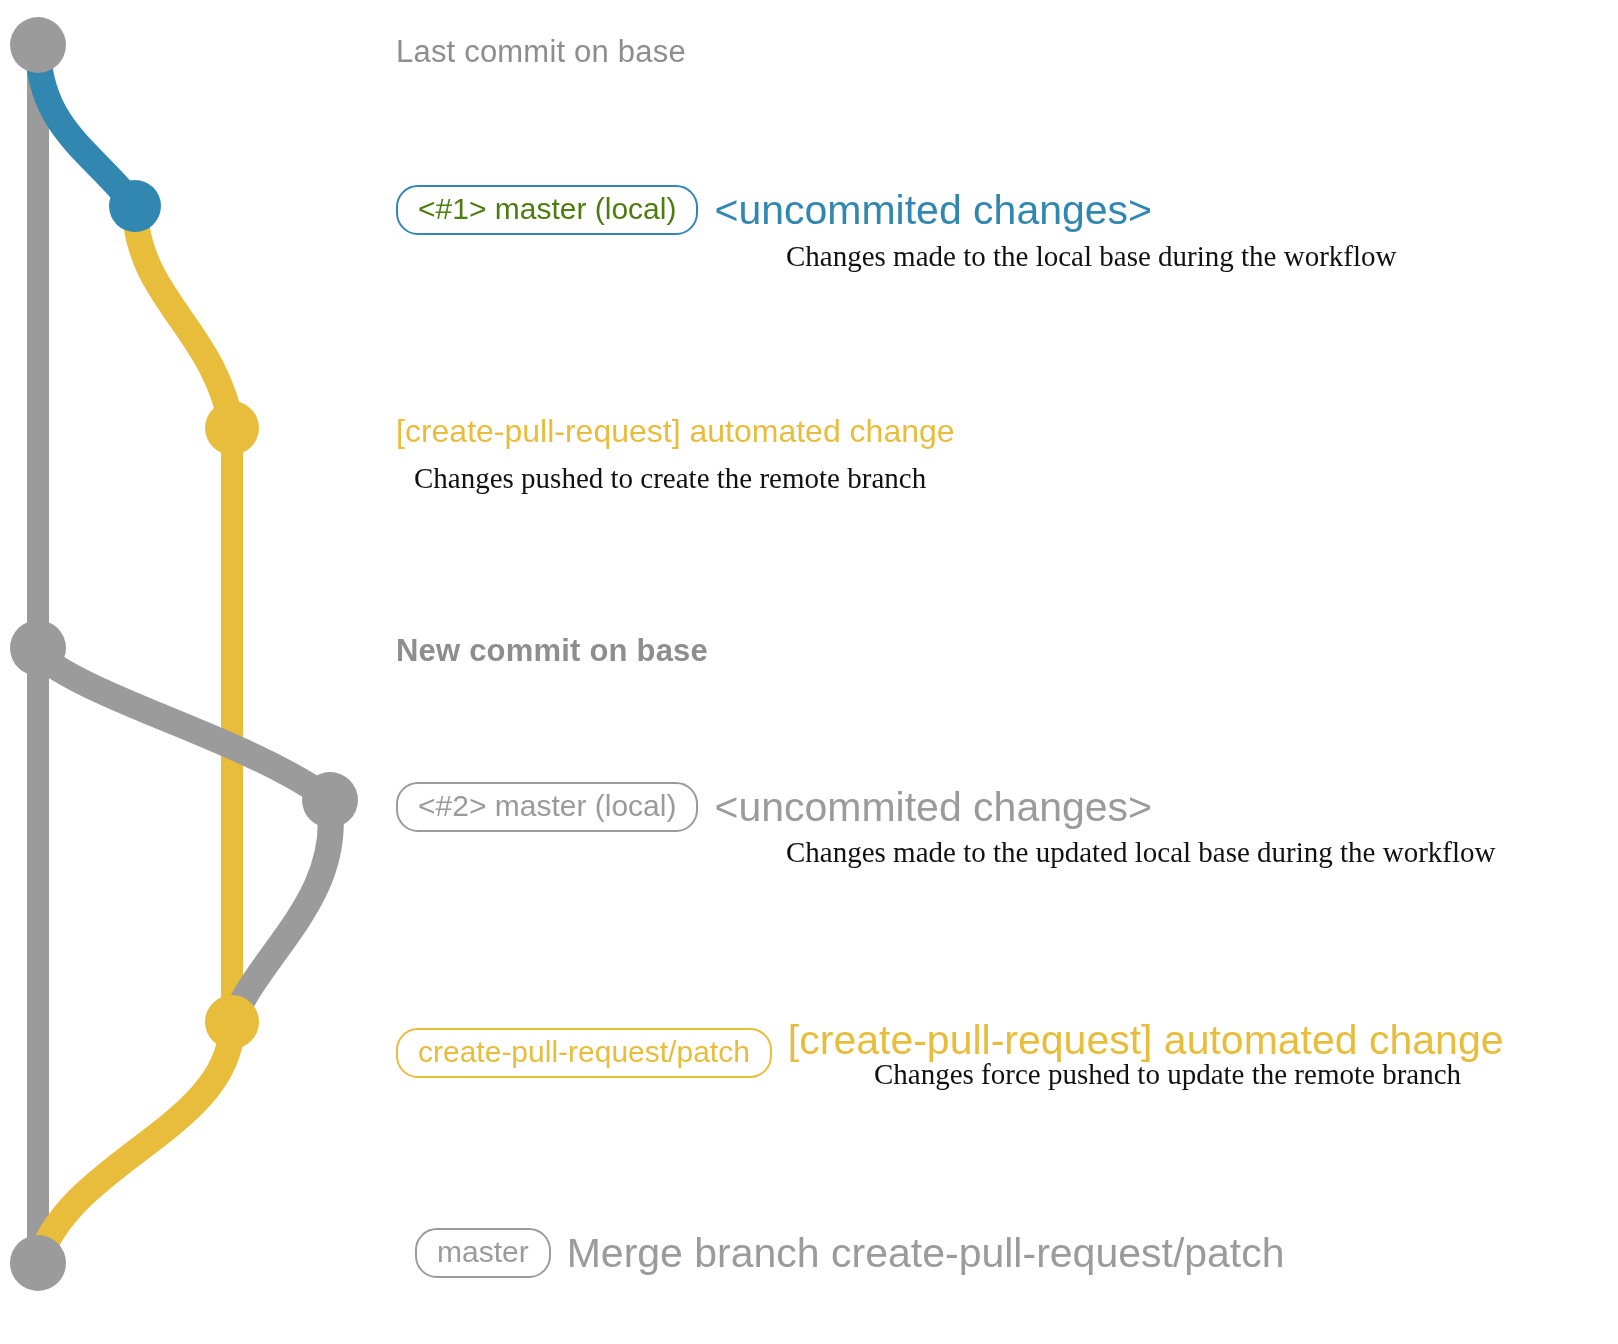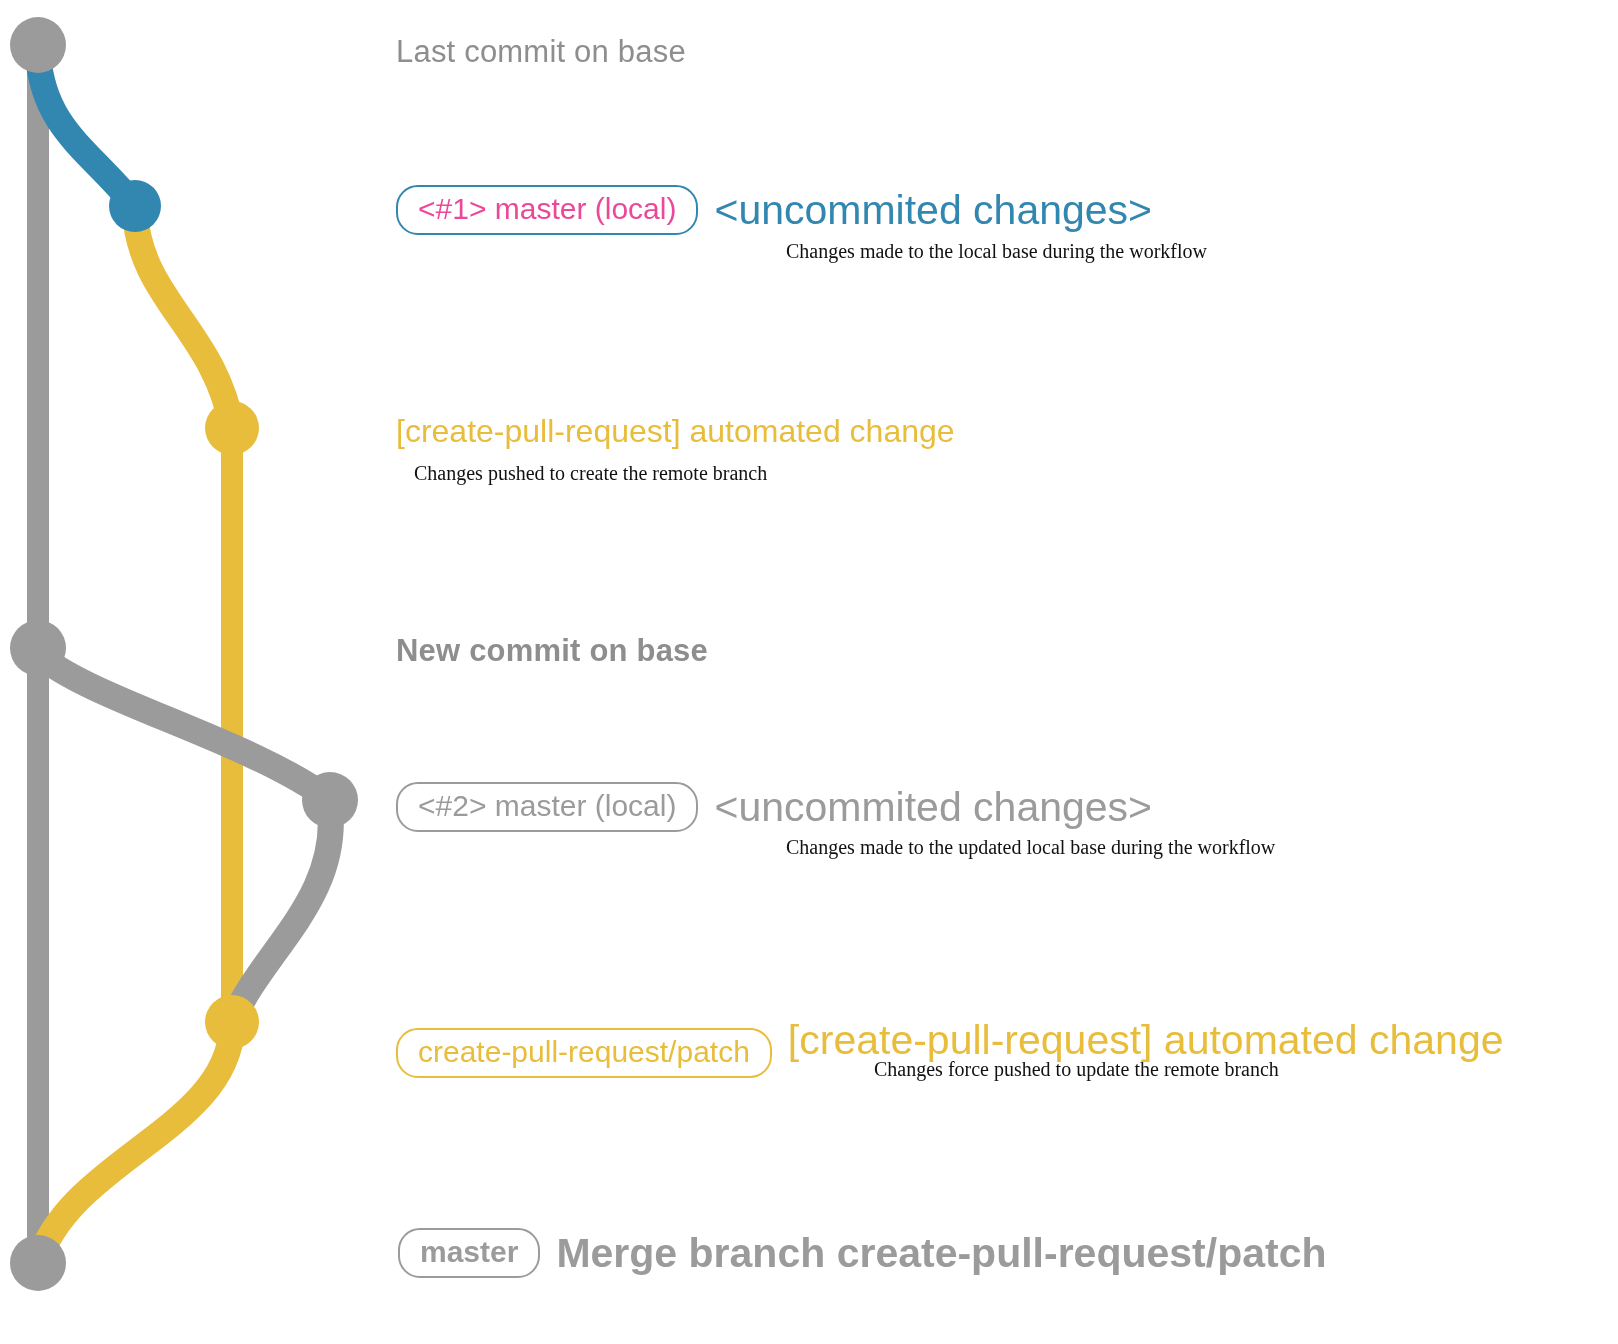--- a/index.html
+++ b/index.html
@@ -55,38 +55,38 @@
     display: inline-block;
     border: 2px solid #8e8e8e;
     border-radius: 22px;
     padding: 7px 20px 9px 20px;
     font-family: "Liberation Sans", sans-serif;
     font-size: 30px;
     line-height: 1;
     color: #8e8e8e;
     background: #ffffff;
   }
-  .badge.blue  { border-color: #3287b0; color: #ec4899; }
+  .badge.blue  { border-color: #3287b0; color: #4d7c0f; }
   .badge.amber { border-color: #e8bd3c; color: #e8bd3c; margin-top: 26px; }
   .badge.gray  { border-color: #9b9b9b; color: #9b9b9b; }
 
   .title {
     font-family: "Liberation Sans", sans-serif;
     font-size: 41px;
     line-height: 1;
     color: #8e8e8e;
   }
   .title.blue  { color: #3287b0; }
   .title.amber { color: #e8bd3c; }
   .title.gray  { color: #9b9b9b; }
 
   
   .desc {
     font-family: "Liberation Serif", serif;
-    font-size: 20px;
+    font-size: 29px;
     color: #111111;
     white-space: nowrap;
   }
 
   
   .commit-title {
     font-family: "Liberation Sans", sans-serif;
     font-size: 32px;
     color: #e8bd3c;
     white-space: nowrap;
@@ -143,18 +143,18 @@
     <span class="title gray">&lt;uncommited changes&gt;</span>
   </div>
   <div class="row desc" style="left:786px; top:836px;">Changes made to the updated local base during the workflow</div>
 
   <div class="row badge-line" style="left:396px; top:1002px;">
     <span class="badge amber">create-pull-request/patch</span>
     <span class="title amber">[create-pull-request] automated change</span>
   </div>
   <div class="row desc" style="left:874px; top:1058px;">Changes force pushed to update the remote branch</div>
 
-  <div class="row badge-line" style="left:398px; top:1228px;font-weight:bold;">
+  <div class="row badge-line" style="left:415px; top:1228px;">
     <span class="badge gray">master</span>
     <span class="title gray">Merge branch create-pull-request/patch</span>
   </div>
 
 </div>
 
 </body></html>

